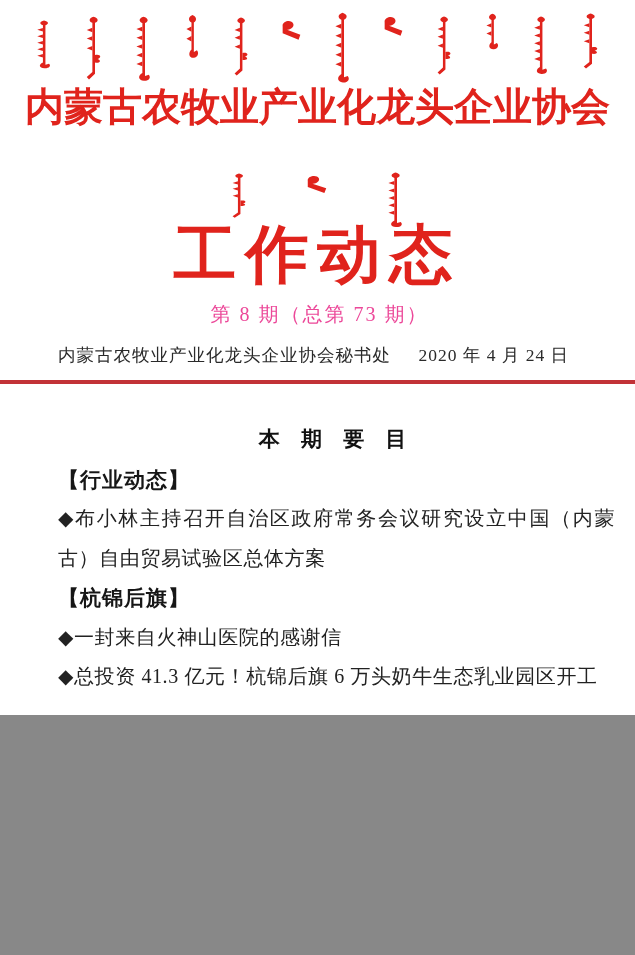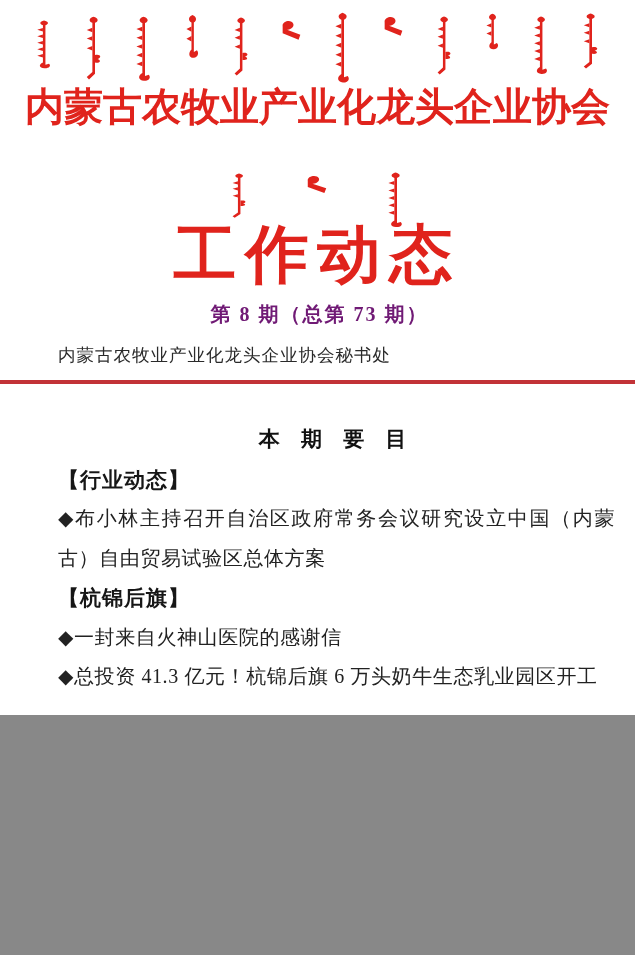--- a/index.html
+++ b/index.html
@@ -40,22 +40,22 @@
   .bulletin-title{
     position:absolute;top:218px;left:0;right:0;margin:0;
     text-align:center;
     font-size:63px;font-weight:700;letter-spacing:9px;
     color:var(--red);
     line-height:1.2;
   }
   .issue-line{
     position:absolute;top:301px;left:4px;right:0;
     text-align:center;
-    font-size:20px;font-weight:700;letter-spacing:2px;
-    color:#701a75;
+    font-size:20px;font-weight:400;letter-spacing:2px;
+    color:#ec4899;
   }
   .pub-row{
     position:absolute;top:343px;left:58px;right:66px;
     display:flex;justify-content:space-between;align-items:baseline;
     font-size:17.5px;letter-spacing:1px;color:#2a2a2a;
   }
   .red-rule{
     position:absolute;top:380px;left:0;right:0;height:4px;
     background:var(--rule-red);
     border:none;margin:0;
@@ -165,20 +165,21 @@
         <use href="#mw-a"></use>
       </svg>
   </div>
 
   <h2 class="bulletin-title">工作动态</h2>
 
   <div class="issue-line">第 8 期（总第 73 期）</div>
 
   <div class="pub-row">
     <span>内蒙古农牧业产业化龙头企业协会秘书处</span>
+    <span>2020 年 4 月 24 日</span>
   </div>
 
   <div class="red-rule"></div>
 
   <div class="toc">
     <div class="toc-heading">本 期 要 目</div>
     <div class="sec-header">【行业动态】</div>
     <p class="toc-item">◆布小林主持召开自治区政府常务会议研究设立中国（内蒙古）自由贸易试验区总体方案</p>
     <div class="sec-header">【杭锦后旗】</div>
     <p class="toc-item">◆一封来自火神山医院的感谢信</p>

